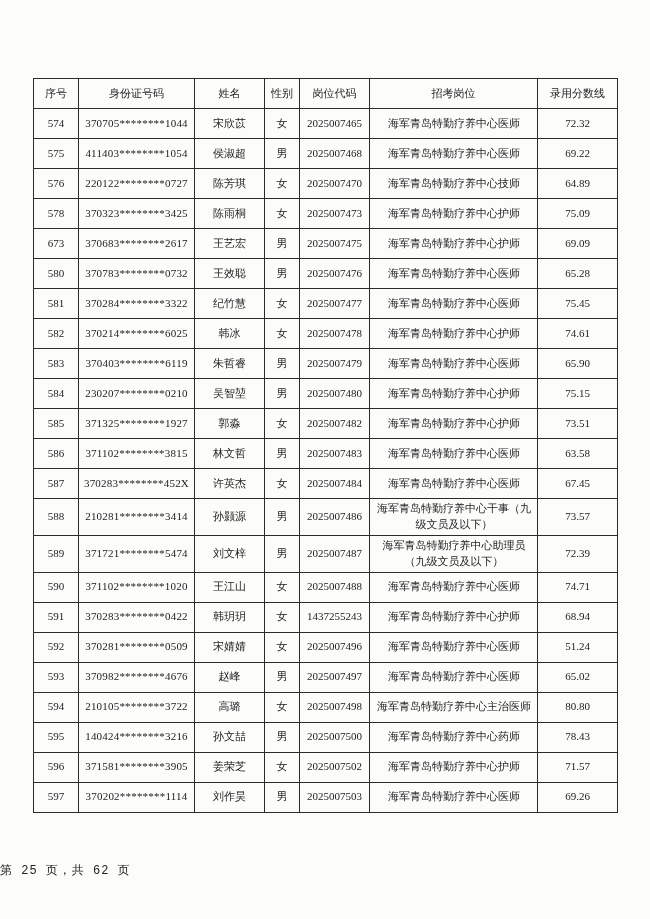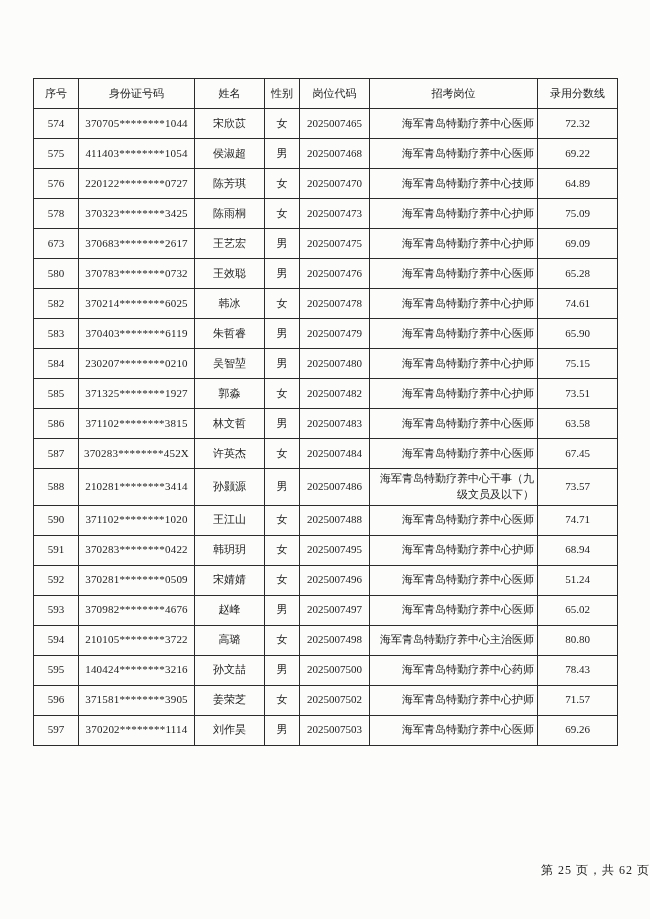--- a/index.html
+++ b/index.html
@@ -25,30 +25,31 @@
     padding:2px 3px;
     text-align:center;
     vertical-align:middle;
     line-height:1.45;
     font-weight:normal;
     overflow:hidden;
   }
   .score-table thead tr { height:30px; }
   .score-table tbody tr { height:30px; }
   
-  .score-table td:nth-child(6) { text-align:right; padding-left:4px; }
+  .score-table td:nth-child(6) { text-align:center; padding-left:4px; }
   .score-table td:nth-child(2) { letter-spacing:0.2px; }
   .footer {
     position:absolute;
     left:0; right:0;
     top:862px;
-    text-align:right;
+    text-align:left;
     font-size:12px;
     color:#222;
     letter-spacing:1px;
+    font-family:Liberation Mono, monospace;
   }
 </style>
 </head>
 <body>
 
 <div class="page">
 
   <table class="score-table">
     <colgroup>
       <col style="width:45px">
@@ -119,20 +120,29 @@
         <tr>
           <td>580</td>
           <td>370783********0732</td>
           <td>王效聪</td>
           <td>男</td>
           <td>2025007476</td>
           <td>海军青岛特勤疗养中心医师</td>
           <td>65.28</td>
         </tr>
         <tr>
+          <td>581</td>
+          <td>370284********3322</td>
+          <td>纪竹慧</td>
+          <td>女</td>
+          <td>2025007477</td>
+          <td>海军青岛特勤疗养中心医师</td>
+          <td>75.45</td>
+        </tr>
+        <tr>
           <td>582</td>
           <td>370214********6025</td>
           <td>韩冰</td>
           <td>女</td>
           <td>2025007478</td>
           <td>海军青岛特勤疗养中心护师</td>
           <td>74.61</td>
         </tr>
         <tr>
           <td>583</td>
@@ -182,34 +192,43 @@
         <tr>
           <td>588</td>
           <td>210281********3414</td>
           <td>孙颢源</td>
           <td>男</td>
           <td>2025007486</td>
           <td>海军青岛特勤疗养中心干事（九级文员及以下）</td>
           <td>73.57</td>
         </tr>
         <tr>
+          <td>589</td>
+          <td>371721********5474</td>
+          <td>刘文梓</td>
+          <td>男</td>
+          <td>2025007487</td>
+          <td>海军青岛特勤疗养中心助理员（九级文员及以下）</td>
+          <td>72.39</td>
+        </tr>
+        <tr>
           <td>590</td>
           <td>371102********1020</td>
           <td>王江山</td>
           <td>女</td>
           <td>2025007488</td>
           <td>海军青岛特勤疗养中心医师</td>
           <td>74.71</td>
         </tr>
         <tr>
           <td>591</td>
           <td>370283********0422</td>
           <td>韩玥玥</td>
           <td>女</td>
-          <td>2025007495</td>
+          <td>1437255243</td>
           <td>海军青岛特勤疗养中心护师</td>
           <td>68.94</td>
         </tr>
         <tr>
           <td>592</td>
           <td>370281********0509</td>
           <td>宋婧婧</td>
           <td>女</td>
           <td>2025007496</td>
           <td>海军青岛特勤疗养中心医师</td>

